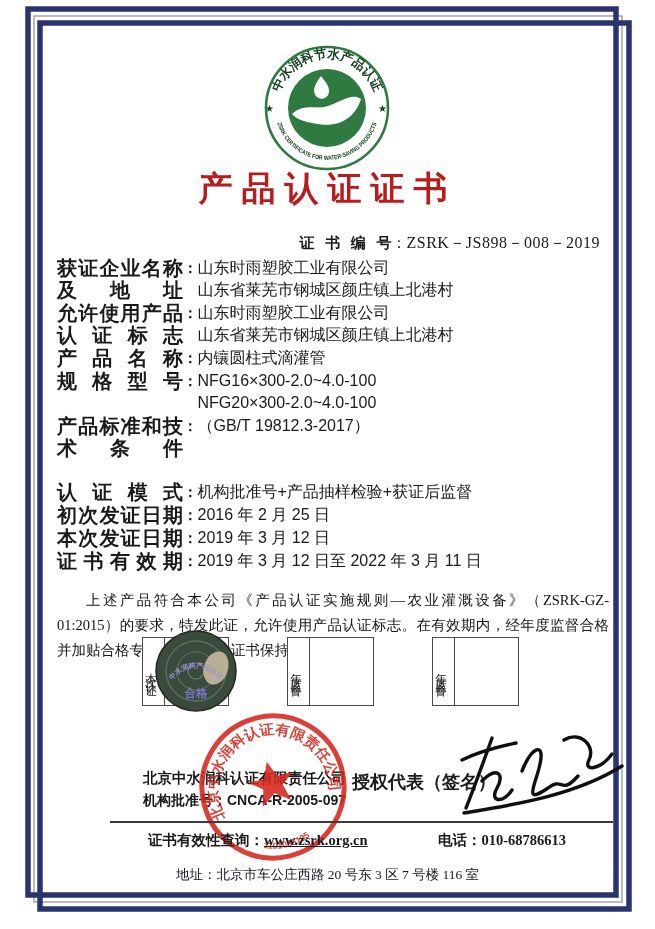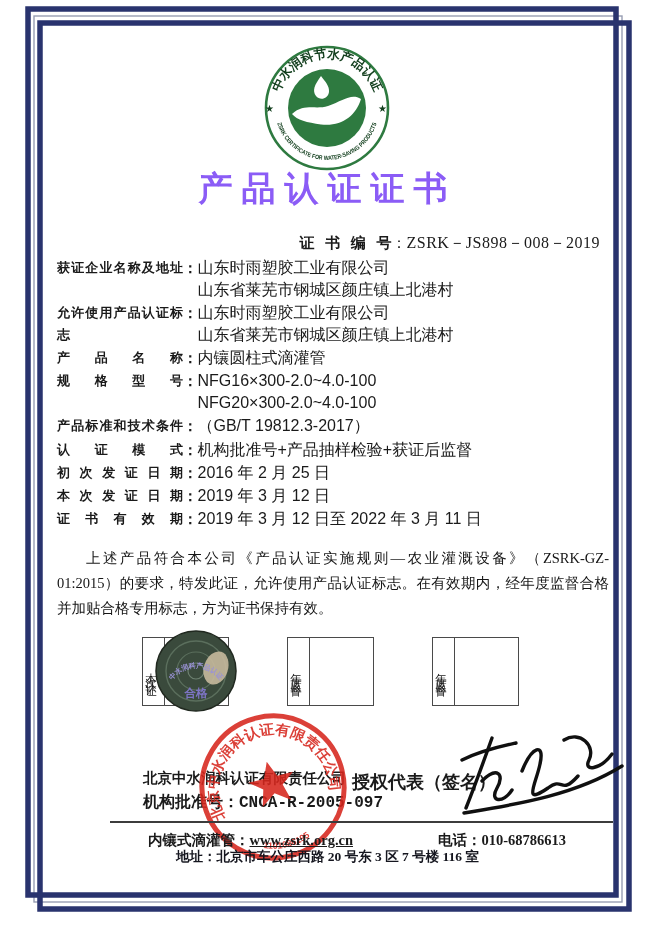--- a/index.html
+++ b/index.html
@@ -5,60 +5,60 @@
   html,body{margin:0;padding:0;background:#e8e8e8;}
   .page{position:relative;width:655px;height:929px;background:#ffffff;margin:0 auto;
         font-family:"Liberation Sans",sans-serif;color:#1a1a1a;overflow:hidden;}
   svg{display:block;}
   .abs{position:absolute;}
   .border-svg{left:0;top:0;}
   
   .logo{left:259px;top:40px;width:136px;height:136px;}
   
   .title{left:0;top:166px;width:655px;text-align:center;font-size:34px;font-weight:bold;
-         letter-spacing:9px;color:#8b5cf6;}
+         letter-spacing:9px;color:#b91c1c;}
   
   .certno{left:0;top:233px;width:600px;text-align:right;font-size:15px;}
   .certno .lbl2{display:inline-block;width:92px;text-align:justify;text-align-last:justify;
                 font-weight:bold;}
   .certno .val{font-family:"Liberation Serif",serif;letter-spacing:.5px;font-size:16px;}
   
   .content{left:57px;top:257px;width:552px;}
   .frow{display:flex;align-items:flex-start;margin-bottom:1px;}
   .frow .lbl{display:inline-block;width:126px;text-align:justify;text-align-last:justify;
-             font-weight:bold;font-size:13px;line-height:22px;flex:none;}
+             font-weight:bold;font-size:20px;line-height:22px;flex:none;}
   .frow .colon{font-weight:bold;font-size:14.5px;line-height:22px;flex:none;}
   .frow .vals{font-family:Liberation Sans, sans-serif;font-size:16px;line-height:22px;}
   .vals div:empty{display:none;}
   .statement{margin-top:16px;font-size:14.5px;line-height:25px;text-indent:2em;
              font-family:"Liberation Serif",serif;text-align:justify;color:#151515;}
   
   .abox{top:637px;width:85px;height:67px;border:1.5px solid #4a4a4a;display:flex;background:#fff;}
   .abox .vlabel{width:21px;border-right:1px solid #4a4a4a;writing-mode:vertical-lr;
                 text-align:center;font-size:11.5px;letter-spacing:4px;padding:3px 0;
                 font-family:"Liberation Serif",serif;}
   .box1{left:142px;} .box2{left:287px;} .box3{left:432px;}
   .sticker{left:152px;top:628px;width:88px;height:88px;}
   
   .company{left:143px;top:769px;font-size:14.5px;font-weight:bold;
            font-family:"Liberation Serif",serif;}
-  .approval{left:143px;top:792px;font-size:16px;font-weight:bold;
-            font-family:Liberation Mono, monospace;}
+  .approval{left:143px;top:792px;font-size:14px;font-weight:bold;
+            font-family:Liberation Sans, sans-serif;}
   .authrep{left:352px;top:744px;font-size:18px;font-weight:bold;
            font-family:"Liberation Serif",serif;margin-top:26px;}
   .signature{left:452px;top:726px;width:180px;height:95px;}
   .redseal{left:194px;top:708px;width:158px;height:158px;opacity:.88;
            transform:rotate(-14deg);}
   .sep{left:110px;top:821px;width:503px;height:2px;background:#3c3c3c;}
   .footer{left:0;top:831px;width:655px;font-size:14.5px;font-weight:bold;
           font-family:"Liberation Serif",serif;}
   .footer .query{position:absolute;left:148px;}
   .footer .url{text-decoration:underline;}
   .footer .phone{position:absolute;left:438px;}
-  .address{left:0;top:848px;width:655px;text-align:center;font-size:13.5px;font-weight:bold;
+  .address{left:0;top:866px;width:655px;text-align:center;font-size:13.5px;font-weight:normal;
            font-family:"Liberation Serif",serif;color:#15161f;}
 </style>
 </head>
 <body>
 
 <div class="page">
 
   <svg class="abs border-svg" width="655" height="929" viewBox="0 0 655 929">
     <rect x="34" y="16" width="588" height="886" fill="none" stroke="#979db2" stroke-width="1.4"></rect>
     <rect x="28" y="9" width="588" height="886" fill="none" stroke="#29336e" stroke-width="5.5"></rect>
@@ -122,21 +122,21 @@
         <div>NFG20×300-2.0~4.0-100</div>
         </div>
     </div>
     <div class="frow">
       <span class="lbl">产品标准和技术条件</span>
       <span class="colon">：</span>
       <div class="vals">
         <div>（GB/T 19812.3-2017）</div>
         </div>
     </div>
-    <div class="frow" style="margin-top:2px;">
+    <div class="frow" style="margin-top:22px;">
       <span class="lbl">认证模式</span>
       <span class="colon">：</span>
       <div class="vals">
           <div>机构批准号+产品抽样检验+获证后监督</div>
         </div>
     </div>
     <div class="frow">
       <span class="lbl">初次发证日期</span>
       <span class="colon">：</span>
       <div class="vals">
@@ -213,21 +213,21 @@
       <textPath href="#sealArc" startOffset="50%" text-anchor="middle" lengthAdjust="spacingAndGlyphs" textLength="206">北京中水润科认证有限责任公司</textPath>
     </text>
     <text font-size="9" font-weight="bold" fill="#d7261d" font-family="Liberation Sans, sans-serif">
       <textPath href="#sealNumArc" startOffset="50%" text-anchor="middle">1101086195</textPath>
     </text>
   </svg>
 
   <div class="abs sep"></div>
   <div class="abs footer">
     <span class="query">
-      <span>内镶式滴灌管：</span><span class="url">www.zsrk.org.cn</span>
+      <span>证书有效性查询：</span><span class="url">www.zsrk.org.cn</span>
     </span>
     <span class="phone">
       <span>电话：</span><span>010-68786613</span>
     </span>
   </div>
   <div class="abs address">地址：北京市车公庄西路 20 号东 3 区 7 号楼 116 室</div>
 
 </div>
 
 </body></html>

